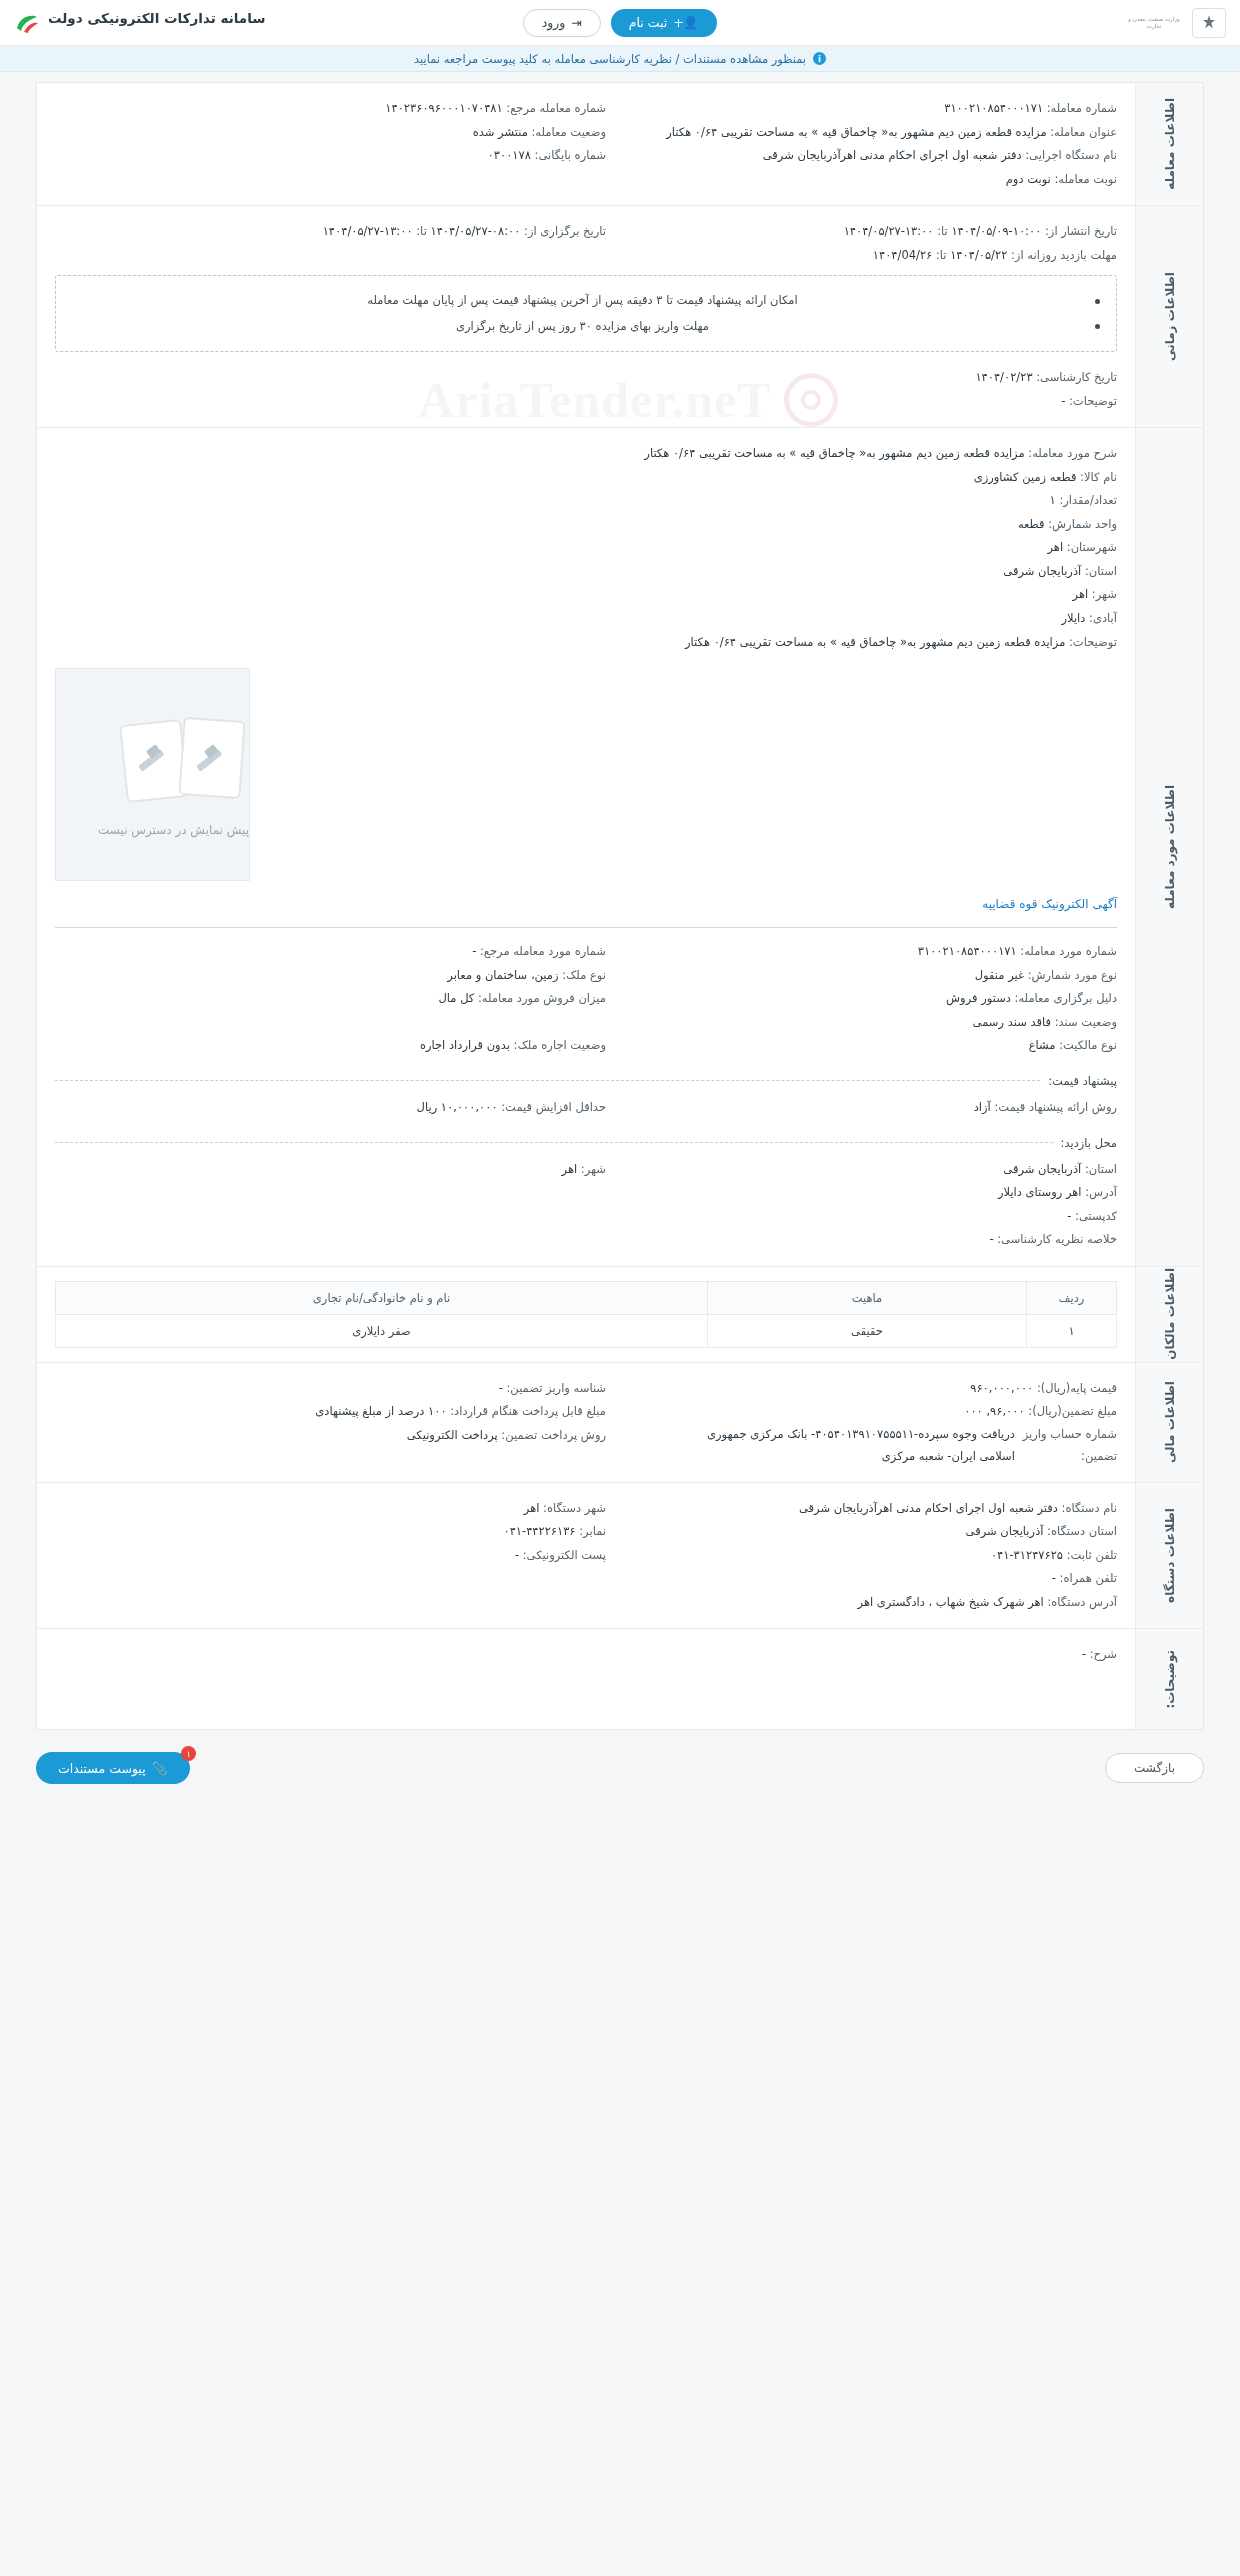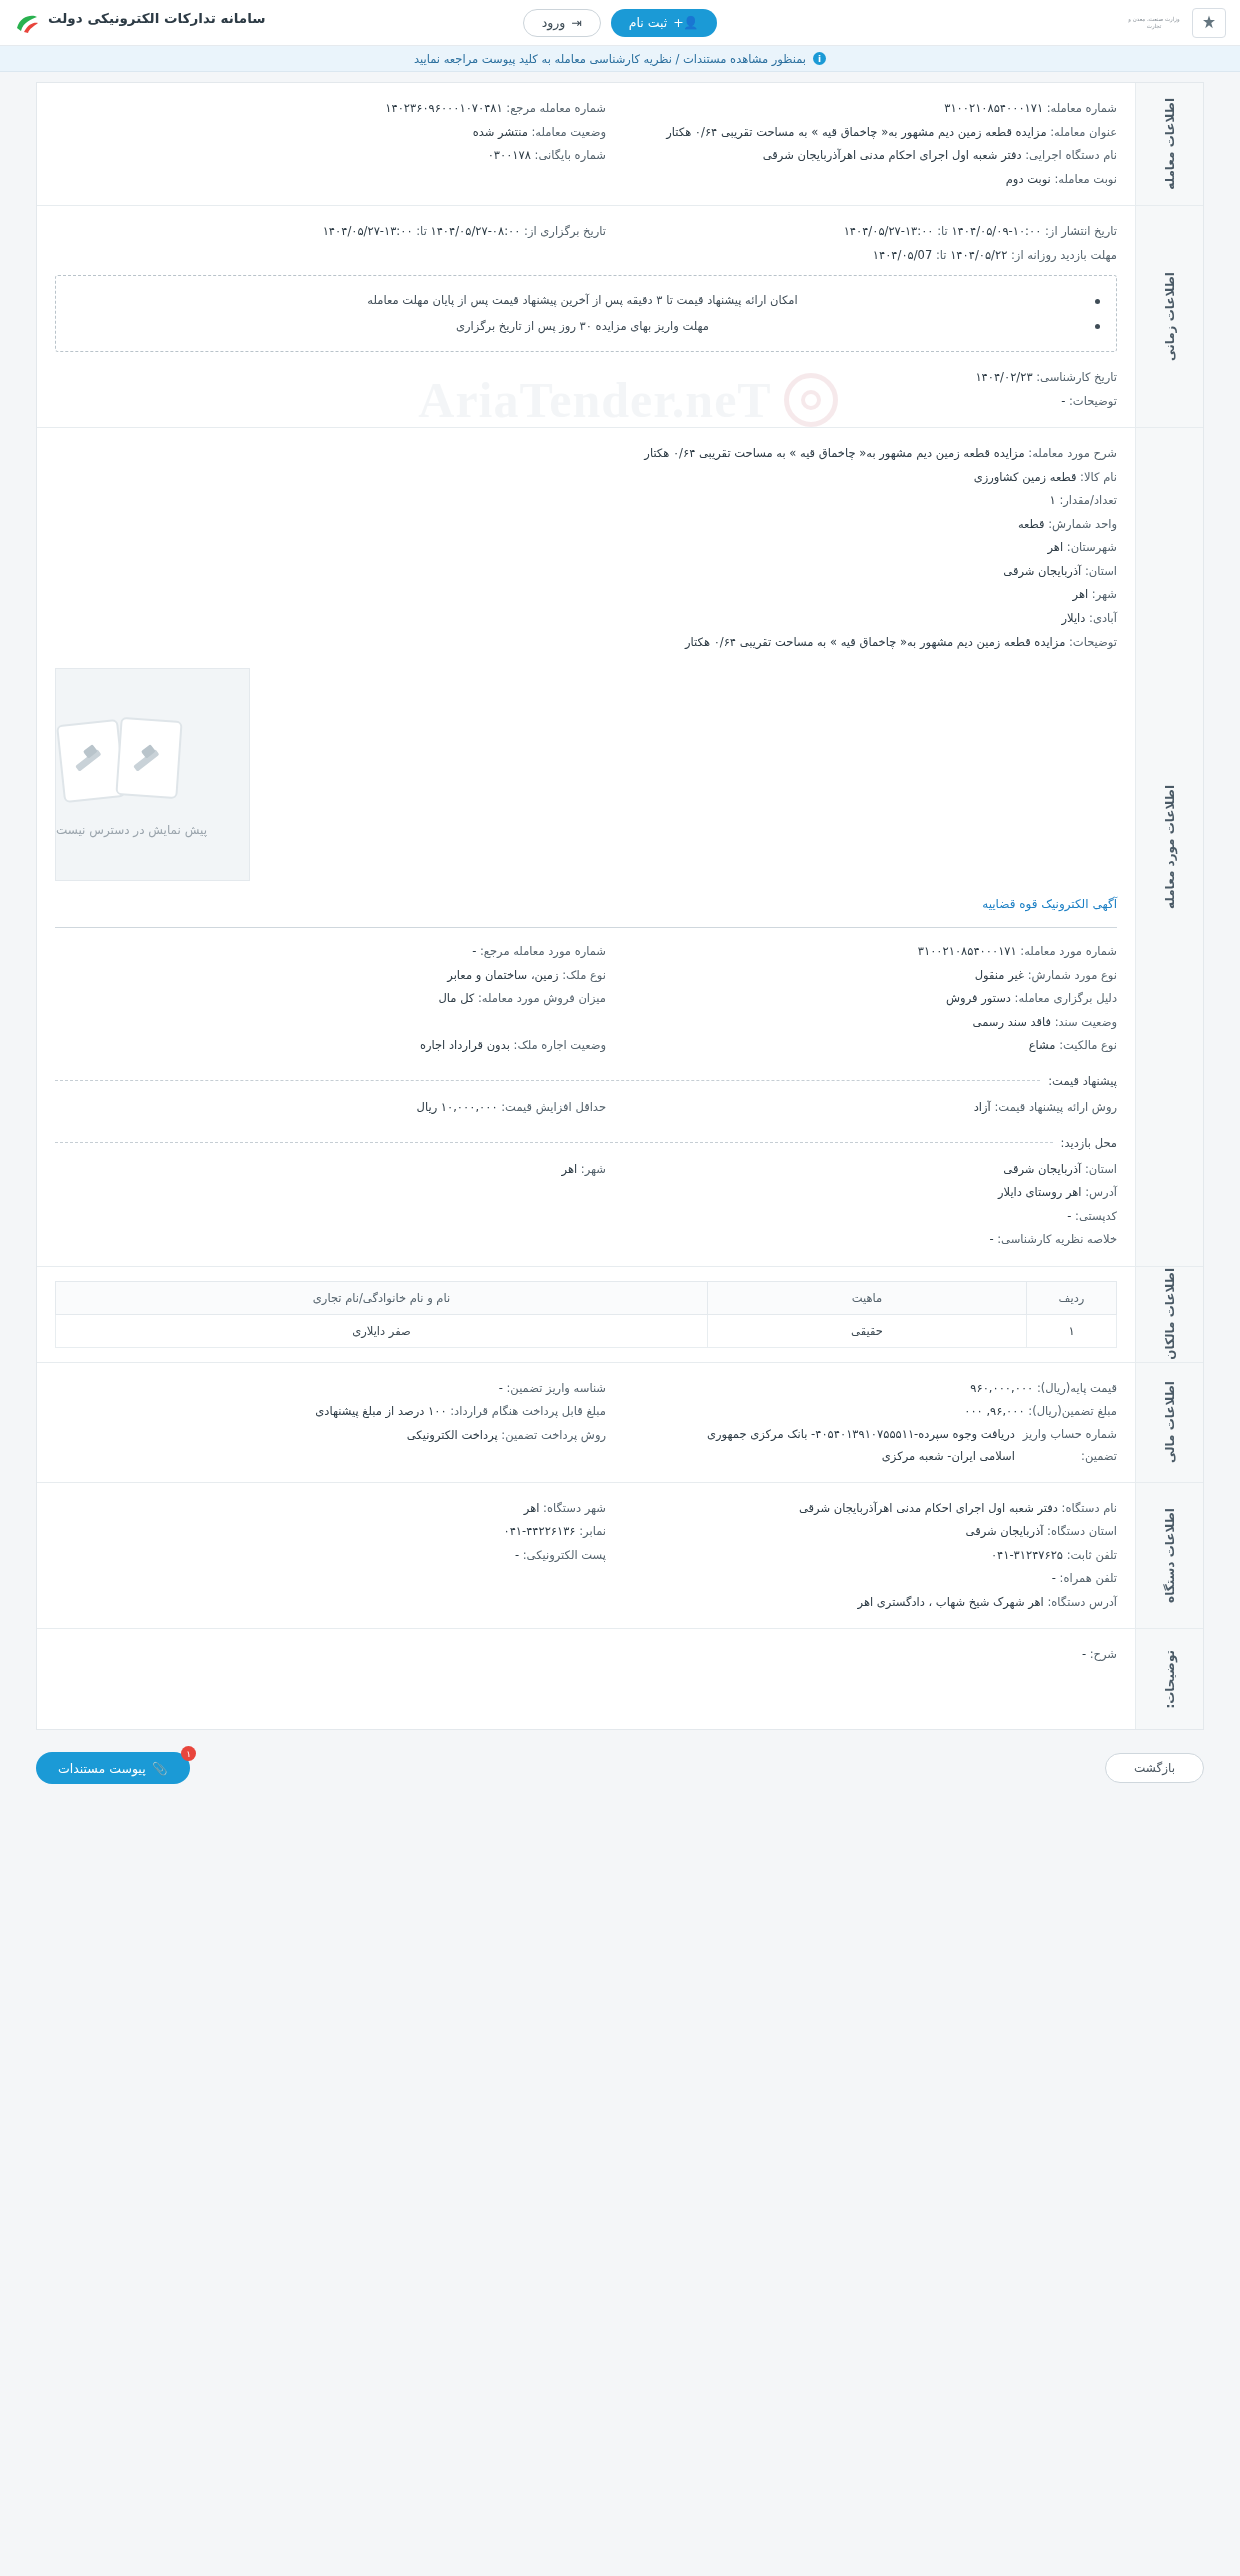--- a/index.html
+++ b/index.html
@@ -169,21 +169,21 @@
   .preview-wrap {
     width: 100%;
     display: flex;
     gap: 20px;
   }
   .preview-box {
     width: 195px; min-width: 195px;
     height: 213px;
     background: #f2f5f7;
     border: 1px solid #e4e9ed;
-    display: flex; flex-direction: column; align-items: flex-end; justify-content: center;
+    display: flex; flex-direction: column; align-items: flex-start; justify-content: center;
     gap: 14px;
   }
   .preview-icon { position: relative; width: 130px; height: 96px; }
   .pi-card {
     position: absolute; background: #fff; border: 2px solid #dfe5e9; border-radius: 6px;
   }
   .pi-card.a { width: 62px; height: 78px; left: 4px; top: 9px; transform: rotate(-6deg); }
   .pi-card.b { width: 62px; height: 78px; left: 62px; top: 6px; transform: rotate(4deg); }
   .preview-text { font-size: 12px; color: #9aa4ac; }
 
@@ -371,21 +371,21 @@
             <div class="row">
               <span class="lbl">تاریخ انتشار از:</span>&nbsp;
               <span class="val">۱۴۰۴/۰۵/۰۹-۱۰:۰۰</span>&nbsp;
               <span class="lbl">تا:</span>&nbsp;
               <span class="val">۱۴۰۴/۰۵/۲۷-۱۳:۰۰</span>
             </div>
             <div class="row">
               <span class="lbl">مهلت بازدید روزانه از:</span>&nbsp;
               <span class="val">۱۴۰۴/۰۵/۲۲</span>&nbsp;
               <span class="lbl">تا:</span>&nbsp;
-              <span class="val">۱۴۰۴/۰۵/07</span>
+              <span class="val">۱۴۰۴/04/۲۶</span>
             </div>
           </div>
           <div class="left">
             <div class="row">
               <span class="lbl">تاریخ برگزاری از:</span>&nbsp;
               <span class="val">۱۴۰۴/۰۵/۲۷-۰۸:۰۰</span>&nbsp;
               <span class="lbl">تا:</span>&nbsp;
               <span class="val">۱۴۰۴/۰۵/۲۷-۱۳:۰۰</span>
             </div>
           </div>

